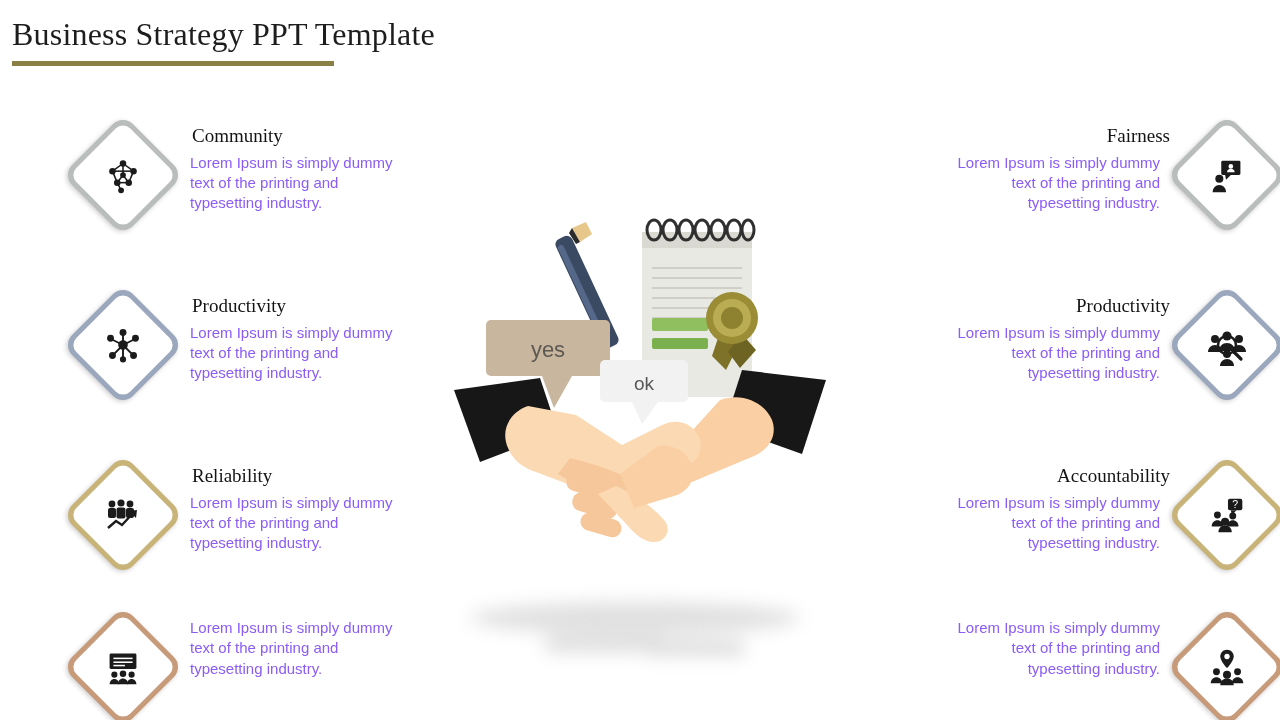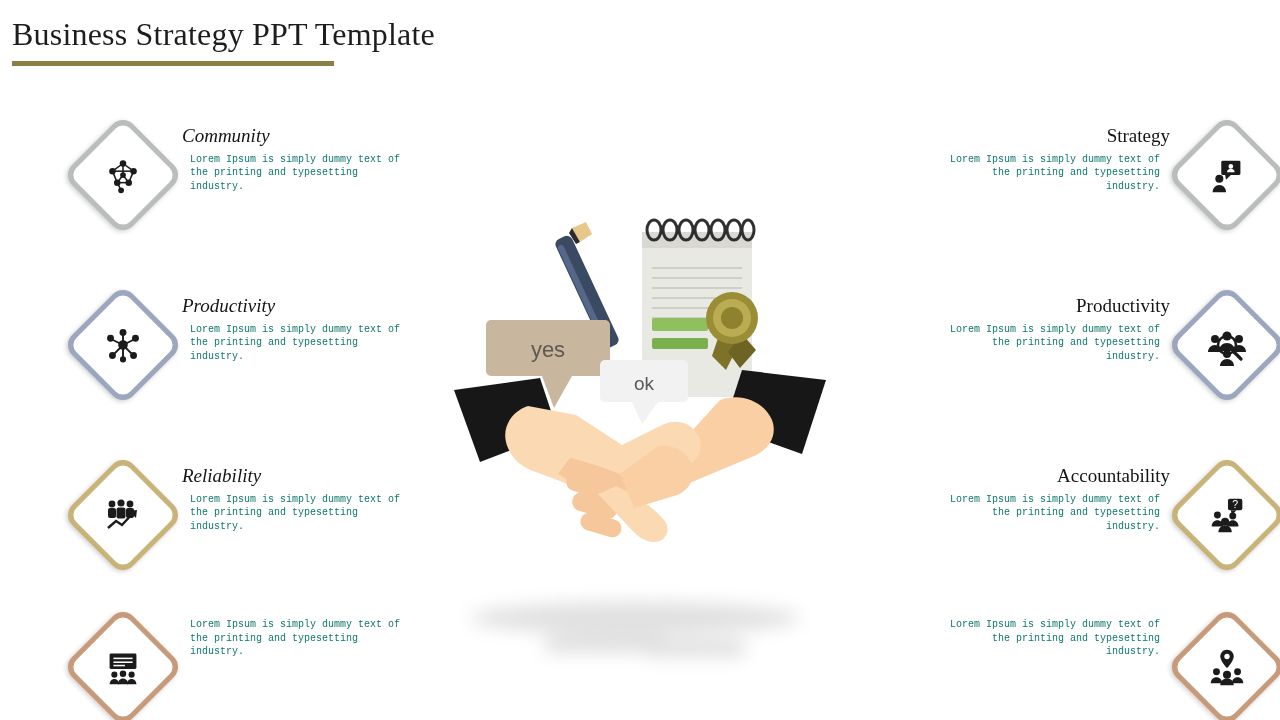--- a/index.html
+++ b/index.html
@@ -50,26 +50,26 @@
   .item-left  { padding-left: 110px; text-align: left; }
   .item-right { padding-right: 110px; text-align: right; }
 
   .item-heading {
     font-family: "Liberation Serif", serif;
     font-size: 19px;
     color: #141414;
     margin: 18px 0 6px 0;
     line-height: 1.1;
   }
-  .item-left .item-heading  { margin-left: 2px; font-style: italic; }
+  .item-left .item-heading  { margin-left: 12px; }
   .item-body {
-    font-family: Liberation Mono, monospace;
-    font-size: 10px;
+    font-family: Liberation Sans, sans-serif;
+    font-size: 15px;
     line-height: 1.35;
-    color: #0f766e;
+    color: #8b5cf6;
     width: 218px;
   }
   .item-left .item-body  { margin-left: 10px; }
   .item-right .item-body { margin-left: auto; margin-right: 10px; }
 
   
   .badge {
     position: absolute;
     top: 6px;
     width: 86px; height: 86px;
@@ -253,21 +253,21 @@
               <circle cx="28" cy="15" r="2.4"></circle>
               <path d="M24 21c0-2.2 1.8-3.6 4-3.6s4 1.4 4 3.6z"></path>
             </g>
             <g fill="#1b1b1b">
               <circle cx="16" cy="28" r="4.2"></circle>
               <path d="M9 42c0-4.4 3.1-7.6 7-7.6s7 3.2 7 7.6z"></path>
             </g>
           </svg>
         </div>
       </div>
-      <div class="item-heading">Strategy</div>
+      <div class="item-heading">Fairness</div>
       <div class="item-body">Lorem Ipsum is simply dummy text of the printing and typesetting industry.</div>
     </div>
 
     <div class="item item-right">
       <div class="badge">
         <div class="badge-shape" style="background:#9aa7bd;"></div>
         <div class="badge-icon">
           <svg width="48" height="48" viewBox="0 0 48 48">
             <g fill="#1b1b1b">
               <circle cx="12" cy="18" r="4"></circle>

